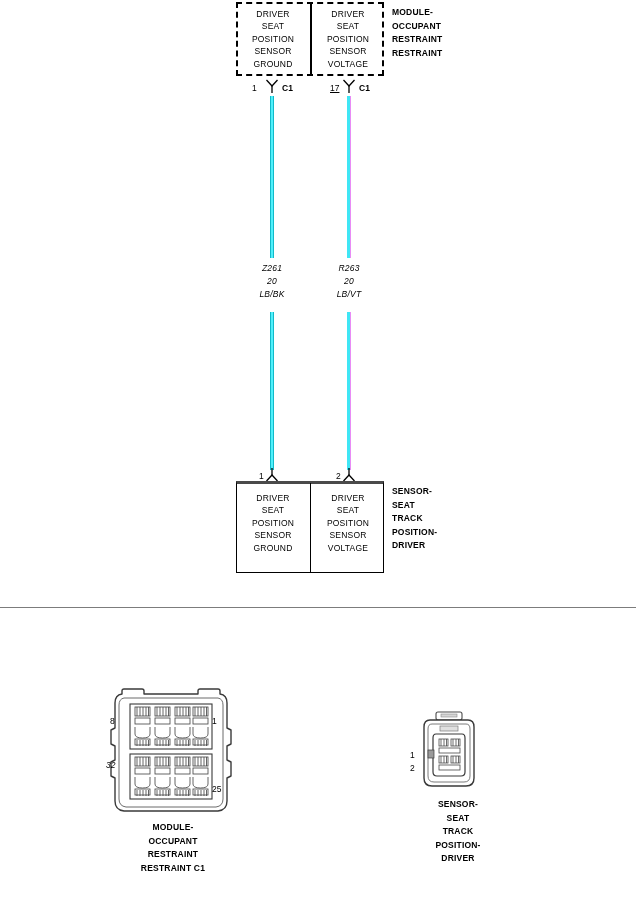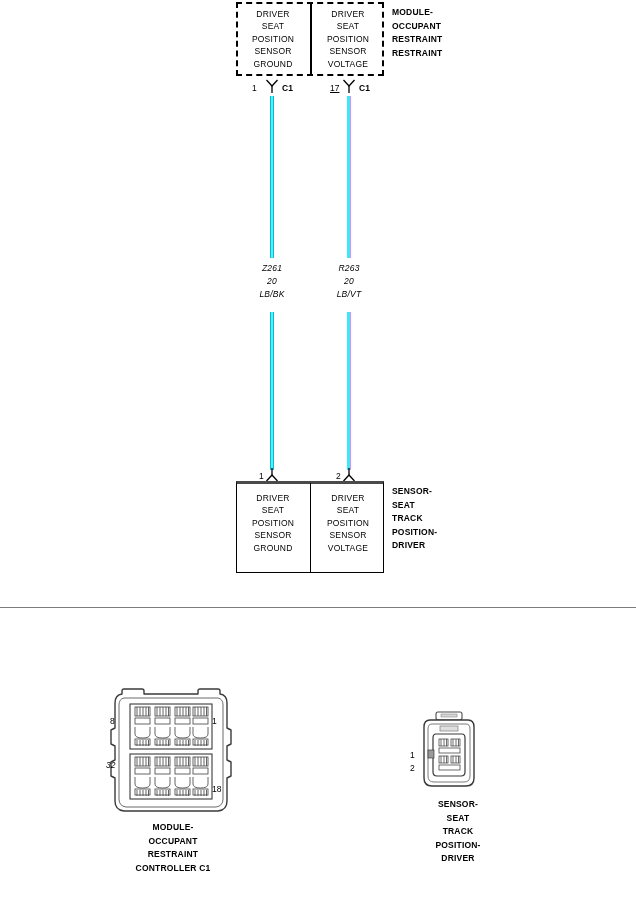--- a/index.html
+++ b/index.html
@@ -360,27 +360,27 @@
       <rect x="27" y="51" width="15" height="6"></rect>
       <path d="M29,19 L29,28 M32,19 L32,28 M35,19 L35,28 M38,19 L38,28 M40.5,19 L40.5,28"></path>
       <path d="M29,52 L29,58 M32,52 L32,58 M35,52 L35,58 M38,52 L38,58 M40.5,52 L40.5,58"></path>
     </g>
   </g>
 </svg>
 
 <div class="abs conn-pin-label" id="orc-pin-8">8</div>
 <div class="abs conn-pin-label" id="orc-pin-1">1</div>
 <div class="abs conn-pin-label" id="orc-pin-32">32</div>
-<div class="abs conn-pin-label" id="orc-pin-25">18</div>
+<div class="abs conn-pin-label" id="orc-pin-25">25</div>
 
 <div class="abs conn-caption" id="orc-caption">
   <div>MODULE-</div>
   <div>OCCUPANT</div>
   <div>RESTRAINT</div>
-  <div>CONTROLLER C1</div>
+  <div>RESTRAINT C1</div>
 </div>
 
 <svg class="abs" id="connector-view-sensor" width="66" height="82" viewBox="0 0 66 82">
 
   <rect x="20" y="2" width="26" height="8" rx="2" fill="#ffffff" stroke="#4a4a4a" stroke-width="1.1"></rect>
   <rect x="25" y="4" width="16" height="3" fill="#d6d6d6" stroke="#8a8a8a" stroke-width="0.6"></rect>
 
   <path d="M14,10 L52,10 Q58,10 58,17 L58,68 Q58,76 50,76 L16,76
            Q8,76 8,68 L8,17 Q8,10 14,10 Z" fill="#ffffff" stroke="#3a3a3a" stroke-width="1.4" stroke-linejoin="round"></path>
   <path d="M16,14 L50,14 Q54,14 54,19 L54,66 Q54,72 48,72 L18,72

